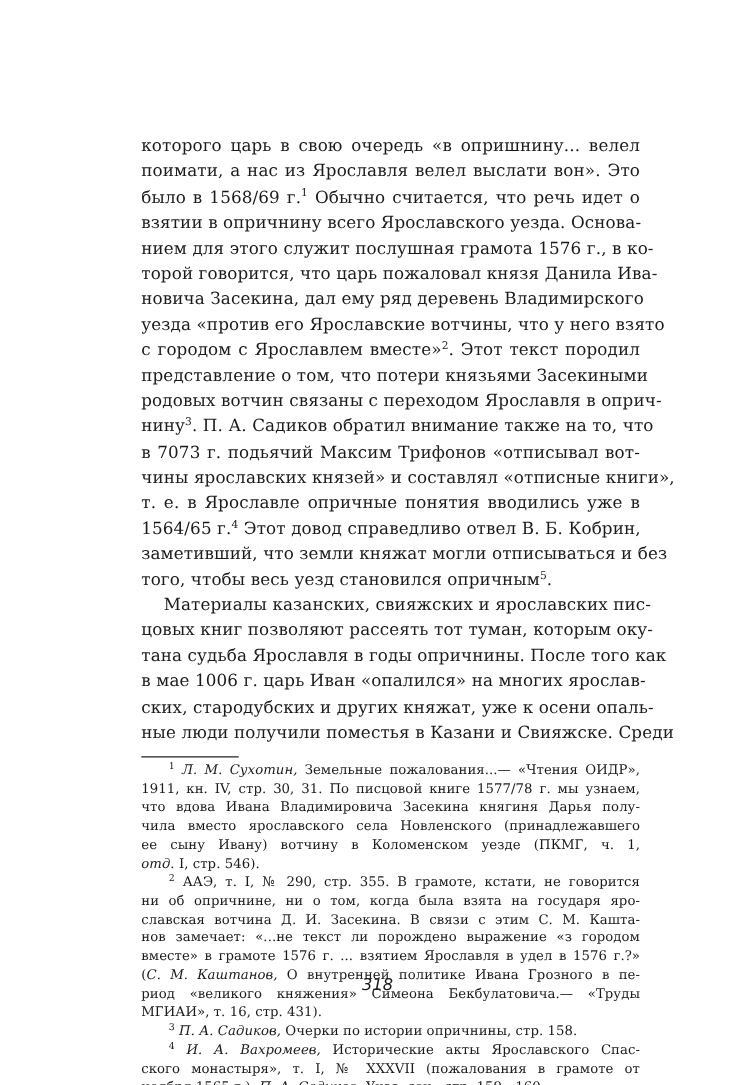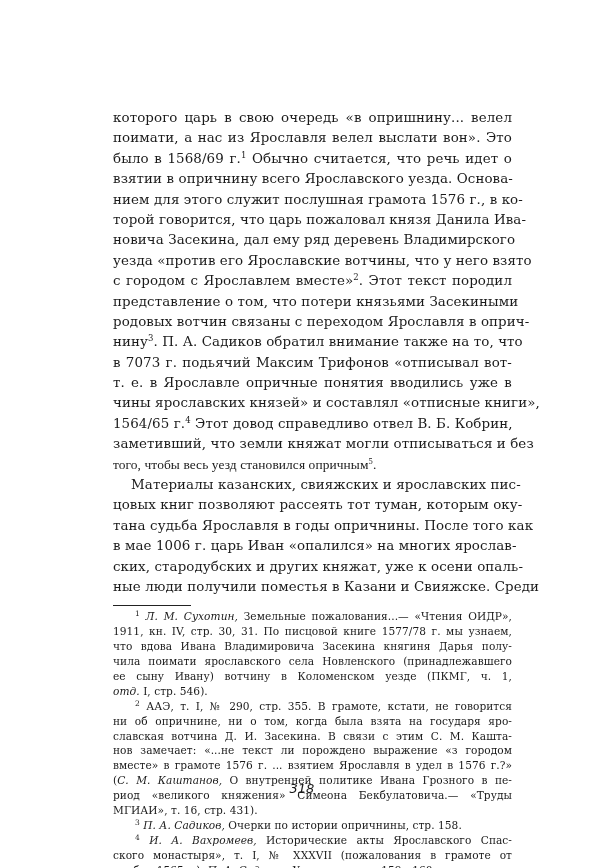--- a/index.html
+++ b/index.html
@@ -25,21 +25,20 @@
       height: 20.4px;
       line-height: 20.4px;
       font-size: 13.4px;
       white-space: nowrap;
       text-align: justify;
       text-align-last: justify;
       letter-spacing: 0.1px;
     }
     .body-line.last {
       text-align-last: left;
-      font-family: Liberation Serif, serif;
     }
     .body-line.indent {
       padding-left: 18px;
     }
     sup {
       font-size: 8.5px;
       line-height: 0;
       vertical-align: 5px;
     }
     .rule {
@@ -96,40 +95,40 @@
     <div class="body-line"><span>взятии в опричнину всего Ярославского уезда. Основа-</span></div>
     <div class="body-line"><span>нием для этого служит послушная грамота 1576 г., в ко-</span></div>
     <div class="body-line"><span>торой говорится, что царь пожаловал князя Данила Ива-</span></div>
     <div class="body-line"><span>новича Засекина, дал ему ряд деревень Владимирского</span></div>
     <div class="body-line"><span>уезда «против его Ярославские вотчины, что у него взято</span></div>
     <div class="body-line"><span>с городом с Ярославлем вместе»</span><sup>2</sup><span>. Этот текст породил</span></div>
     <div class="body-line"><span>представление о том, что потери князьями Засекиными</span></div>
     <div class="body-line"><span>родовых вотчин связаны с переходом Ярославля в оприч-</span></div>
     <div class="body-line"><span>нину</span><sup>3</sup><span>. П. А. Садиков обратил внимание также на то, что</span></div>
     <div class="body-line"><span>в 7073 г. подьячий Максим Трифонов «отписывал вот-</span></div>
+    <div class="body-line"><span>чины ярославских князей» и составлял «отписные книги»,</span></div>
     <div class="body-line"><span>т. е. в Ярославле опричные понятия вводились уже в</span></div>
-    <div class="body-line"><span>чины ярославских князей» и составлял «отписные книги»,</span></div>
     <div class="body-line"><span>1564/65 г.</span><sup>4</sup><span> Этот довод справедливо отвел В. Б. Кобрин,</span></div>
     <div class="body-line"><span>заметивший, что земли княжат могли отписываться и без</span></div>
     <div class="body-line last"><span>того, чтобы весь уезд становился опричным</span><sup>5</sup><span>.</span></div>
     <div class="body-line indent"><span>Материалы казанских, свияжских и ярославских пис-</span></div>
     <div class="body-line"><span>цовых книг позволяют рассеять тот туман, которым оку-</span></div>
     <div class="body-line"><span>тана судьба Ярославля в годы опричнины. После того как</span></div>
     <div class="body-line"><span>в мае 1006 г. царь Иван «опалился» на многих ярослав-</span></div>
     <div class="body-line"><span>ских, стародубских и других княжат, уже к осени опаль-</span></div>
     <div class="body-line"><span>ные люди получили поместья в Казани и Свияжске. Среди</span></div>
   </div>
 
   <div class="rule"></div>
 
   <div class="footnotes">
     <div class="fn-line indent"><sup>1</sup> <span class="it">Л. М. Сухотин,</span><span> Земельные пожалования...— «Чтения ОИДР»,</span></div>
     <div class="fn-line"><span>1911, кн. IV, стр. 30, 31. По писцовой книге 1577/78 г. мы узнаем,</span></div>
     <div class="fn-line"><span>что вдова Ивана Владимировича Засекина княгиня Дарья полу-</span></div>
-    <div class="fn-line"><span>чила поимати ярославского села Новленского (принадлежавшего</span></div>
+    <div class="fn-line"><span>чила вместо ярославского села Новленского (принадлежавшего</span></div>
     <div class="fn-line"><span>ее сыну Ивану) вотчину в Коломенском уезде (ПКМГ, ч. 1,</span></div>
     <div class="fn-line last"><span class="it">отд.</span><span> I, стр. 546).</span></div>
 
     <div class="fn-line indent"><sup>2</sup><span> ААЭ, т. I, № 290, стр. 355. В грамоте, кстати, не говорится</span></div>
     <div class="fn-line"><span>ни об опричнине, ни о том, когда была взята на государя яро-</span></div>
     <div class="fn-line"><span>славская вотчина Д. И. Засекина. В связи с этим С. М. Кашта-</span></div>
     <div class="fn-line"><span>нов замечает: «...не текст ли порождено выражение «з городом</span></div>
     <div class="fn-line"><span>вместе» в грамоте 1576 г. ... взятием Ярославля в удел в 1576 г.?»</span></div>
     <div class="fn-line"><span>(</span><span class="it">С. М. Каштанов,</span><span> О внутренней политике Ивана Грозного в пе-</span></div>
     <div class="fn-line"><span>риод «великого княжения» Симеона Бекбулатовича.— «Труды</span></div>

